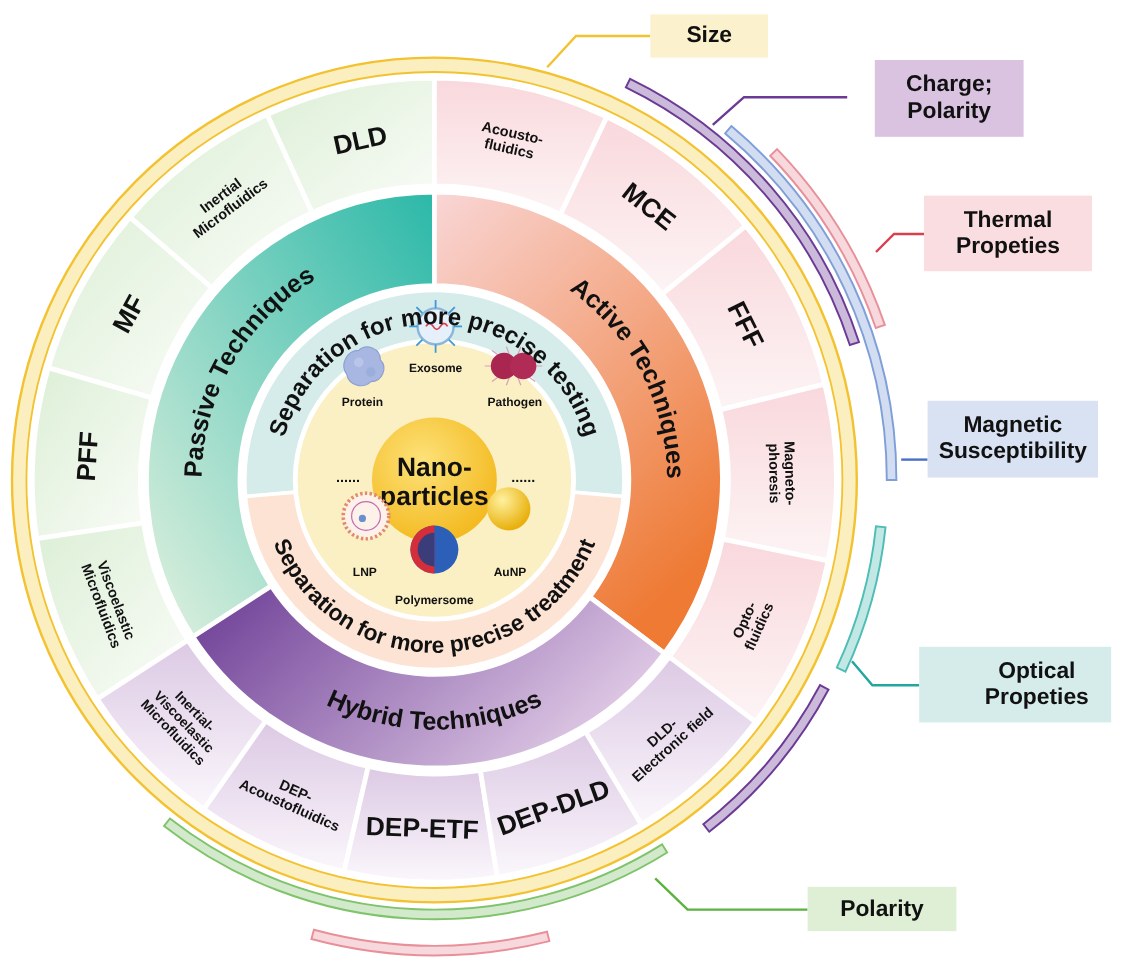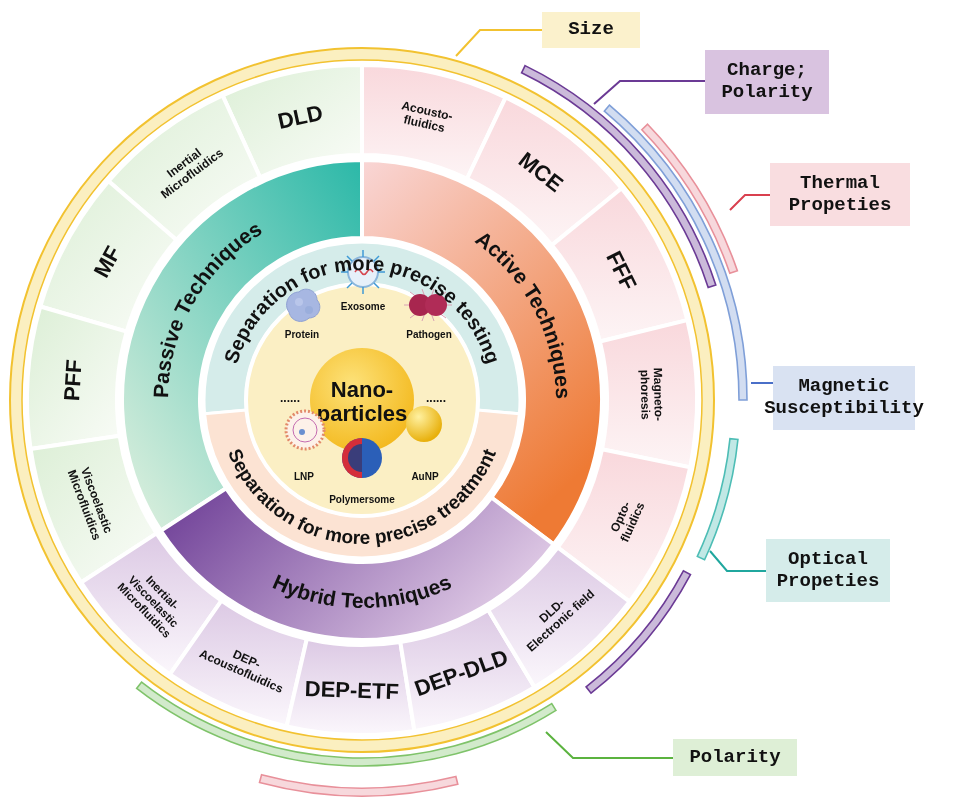--- a/index.html
+++ b/index.html
@@ -2,21 +2,21 @@
 <html><head>
 <meta charset="utf-8">
 <style>
   html, body { margin: 0; padding: 0; background: #ffffff; }
   body { width: 955px; height: 807px; overflow: hidden; position: relative;
          font-family: "Liberation Sans", "DejaVu Sans", sans-serif; }
   #diagram { position: absolute; left: 0; top: 0; }
   .lbl { font-family: "Liberation Sans", "DejaVu Sans", sans-serif; font-weight: bold; fill: #111; }
   .callout-box { position: absolute; display: flex; align-items: center; justify-content: center;
                  text-align: center; font-weight: bold; color: #111; line-height: 1.15;
-                 font-family: Liberation Mono, monospace; font-size: 19px; white-space: pre-line; }
+                 font-family: Liberation Sans, sans-serif; font-size: 19px; white-space: pre-line; }
 </style>
 </head>
 <body>
 
 <svg id="diagram" width="955" height="807" viewBox="0 0 955 807" xmlns="http://www.w3.org/2000/svg">
   <defs>
     <linearGradient id="g-passive" x1="1" y1="0" x2="0" y2="1">
       <stop offset="0" stop-color="#2bb8a8"></stop>
         <stop offset="1" stop-color="#e2f1df"></stop>
     </linearGradient>
@@ -204,21 +204,21 @@
     <polyline points="456,56 480,30 542,30" stroke="#f2c230"></polyline>
     <polyline points="594,104 620,81 706,81" stroke="#6b3a95"></polyline>
     <polyline points="730,210 745,195 770,195" stroke="#d9404f"></polyline>
     <polyline points="751,383 773,383" stroke="#4a6fc8"></polyline>
     <polyline points="710,551 727,571 766,571" stroke="#20a79e"></polyline>
     <polyline points="546,732 573,758 673,758" stroke="#5bb33f"></polyline>
   </g>
 </svg>
 
 <div class="callout-box" id="cb-0" style="left: 542px; top: 12px; width: 98px; height: 36px; background: rgb(251, 241, 204);">Size</div>
-<div class="callout-box" id="cb-1" style="left: 705px; top: 50px; width: 124px; height: 64px; background: rgb(217, 195, 224);">Charge;
+<div class="callout-box" id="cb-1" style="left: 729px; top: 50px; width: 124px; height: 64px; background: rgb(217, 195, 224);">Charge;
 Polarity</div>
 <div class="callout-box" id="cb-2" style="left: 770px; top: 163px; width: 140px; height: 63px; background: rgb(249, 221, 224);">Thermal
 Propeties</div>
-<div class="callout-box" id="cb-3" style="left: 773px; top: 366px; width: 142px; height: 64px; background: rgb(217, 226, 242);">Magnetic
+<div class="callout-box" id="cb-3" style="left: 773px; top: 334px; width: 142px; height: 64px; background: rgb(217, 226, 242);">Magnetic
 Susceptibility</div>
-<div class="callout-box" id="cb-4" style="left: 766px; top: 539px; width: 124px; height: 63px; background: rgb(213, 236, 234);">Optical
+<div class="callout-box" id="cb-4" style="left: 766px; top: 539px; width: 124px; height: 63px; background: rgb(213, 236, 234); padding-left: 36px;">Optical
 Propeties</div>
 <div class="callout-box" id="cb-5" style="left: 673px; top: 739px; width: 124px; height: 37px; background: rgb(222, 239, 214);">Polarity</div>
 
 </body></html>

